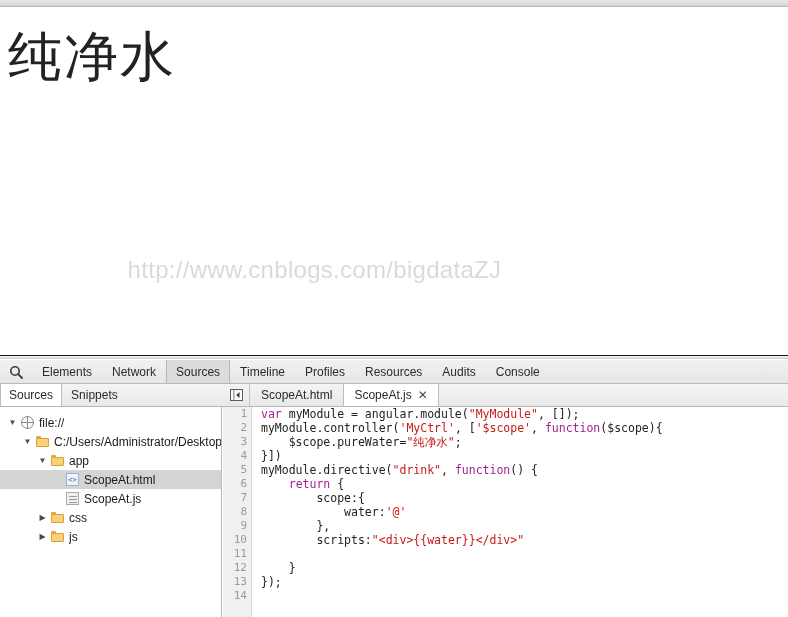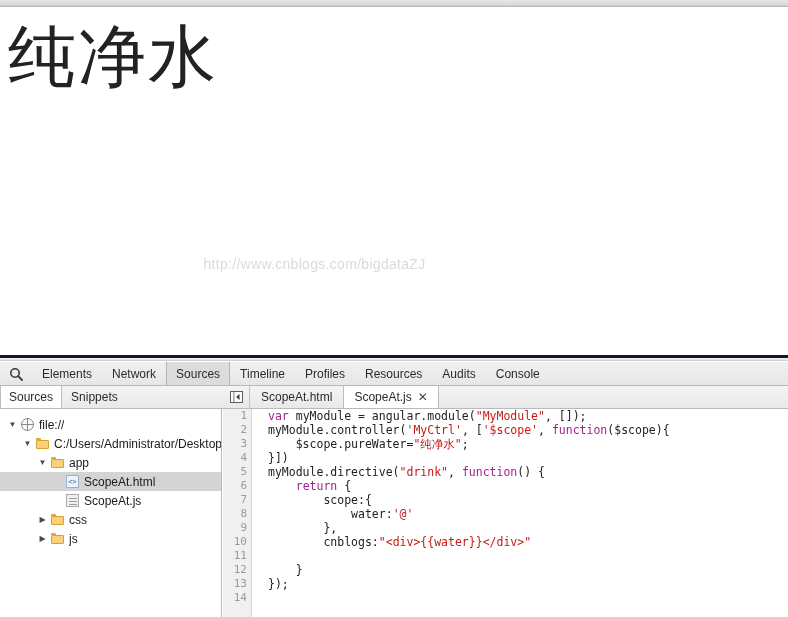--- a/index.html
+++ b/index.html
@@ -31,45 +31,45 @@
     position: absolute;
     left: 0; top: 8px;
     width: 788px; height: 347px;
     background: #ffffff;
     overflow: hidden;
   }
   .page-heading {
     position: absolute;
     left: 8px; top: 10px;
     font-family: "DejaVu Serif", "Liberation Serif", serif;
-    font-size: 68px;
+    font-size: 54px;
     line-height: 78px;
     color: #222222;
     letter-spacing: 2px;
     white-space: nowrap;
   }
   .watermark {
     position: absolute;
     left: 0; top: 248px;
     width: 629px;
     text-align: center;
-    font-size: 14px;
+    font-size: 24px;
     color: #dadada;
     letter-spacing: 0.3px;
     white-space: nowrap;
     user-select: none;
   }
 
   
   .devtools {
     position: absolute;
     left: 0; top: 355px;
     width: 788px; height: 262px;
     background: #ffffff;
-    border-top: 3px solid #0f172a;
+    border-top: 1px solid #0f172a;
     box-sizing: border-box;
   }
   .dt-splitter {
     position: absolute;
     left: 0; top: 0;
     width: 788px; height: 3px;
     background: linear-gradient(to bottom, #f2f2f2, #e2e2e2);
     border-bottom: 1px solid #cfcfcf;
     box-sizing: border-box;
     cursor: row-resize;
@@ -257,21 +257,21 @@
     text-align: right;
     padding-right: 4px;
     font-family: "DejaVu Sans Mono", "Liberation Mono", monospace;
     font-size: 11px;
     color: #9a9a9a;
   }
   .code-area {
     position: absolute;
     left: 30px; top: 0;
     right: 0; bottom: 0;
-    padding-left: 15px;
+    padding-left: 8px;
     box-sizing: border-box;
     overflow: hidden;
   }
   .code-line {
     height: 14px;
     line-height: 14px;
     font-family: "DejaVu Sans Mono", "Liberation Mono", monospace;
     font-size: 11.5px;
     color: #222222;
     white-space: pre;
@@ -455,21 +455,21 @@
       <div class="code-area" id="code-area">
           <div class="code-line"><span class="tok-kw">var </span><span class="tok-pln">myModule = angular.module(</span><span class="tok-str">"MyModule"</span><span class="tok-pln">, []);</span></div>
           <div class="code-line"><span class="tok-pln">myModule.controller(</span><span class="tok-str">'MyCtrl'</span><span class="tok-pln">, [</span><span class="tok-str">'$scope'</span><span class="tok-pln">, </span><span class="tok-kw">function</span><span class="tok-pln">($scope){</span></div>
           <div class="code-line"><span class="tok-pln">    $scope.pureWater=</span><span class="tok-str">"纯净水"</span><span class="tok-pln">;</span></div>
           <div class="code-line"><span class="tok-pln">}])</span></div>
           <div class="code-line"><span class="tok-pln">myModule.directive(</span><span class="tok-str">"drink"</span><span class="tok-pln">, </span><span class="tok-kw">function</span><span class="tok-pln">() {</span></div>
           <div class="code-line"><span class="tok-pln">    </span><span class="tok-kw">return</span><span class="tok-pln"> {</span></div>
           <div class="code-line"><span class="tok-pln">        scope:{</span></div>
           <div class="code-line"><span class="tok-pln">            water:</span><span class="tok-str">'@'</span></div>
           <div class="code-line"><span class="tok-pln">        },</span></div>
-          <div class="code-line"><span class="tok-pln">        cnblogs:</span><span class="tok-str">"&lt;div&gt;{{water}}&lt;/div&gt;"</span></div>
+          <div class="code-line"><span class="tok-pln">        scripts:</span><span class="tok-str">"&lt;div&gt;{{water}}&lt;/div&gt;"</span></div>
           <div class="code-line"><span class="tok-pln"></span></div>
           <div class="code-line"><span class="tok-pln">    }</span></div>
           <div class="code-line"><span class="tok-pln">});</span></div>
         </div>
     </div>
 
   </div>
 </div>
 
 </body></html>

